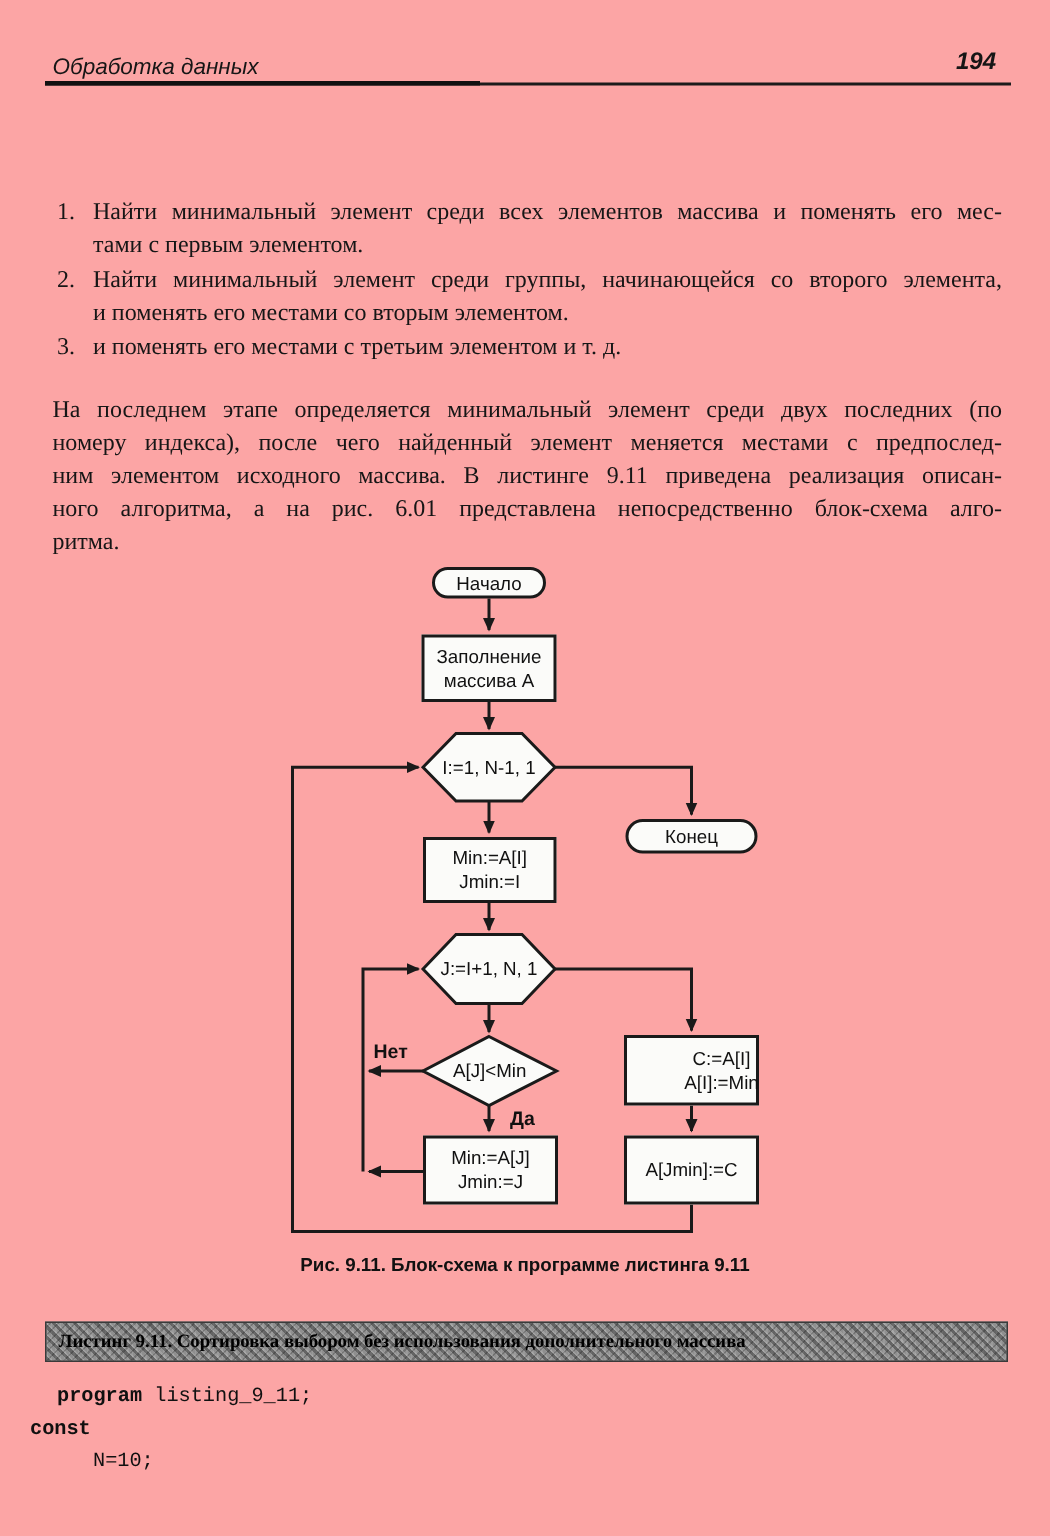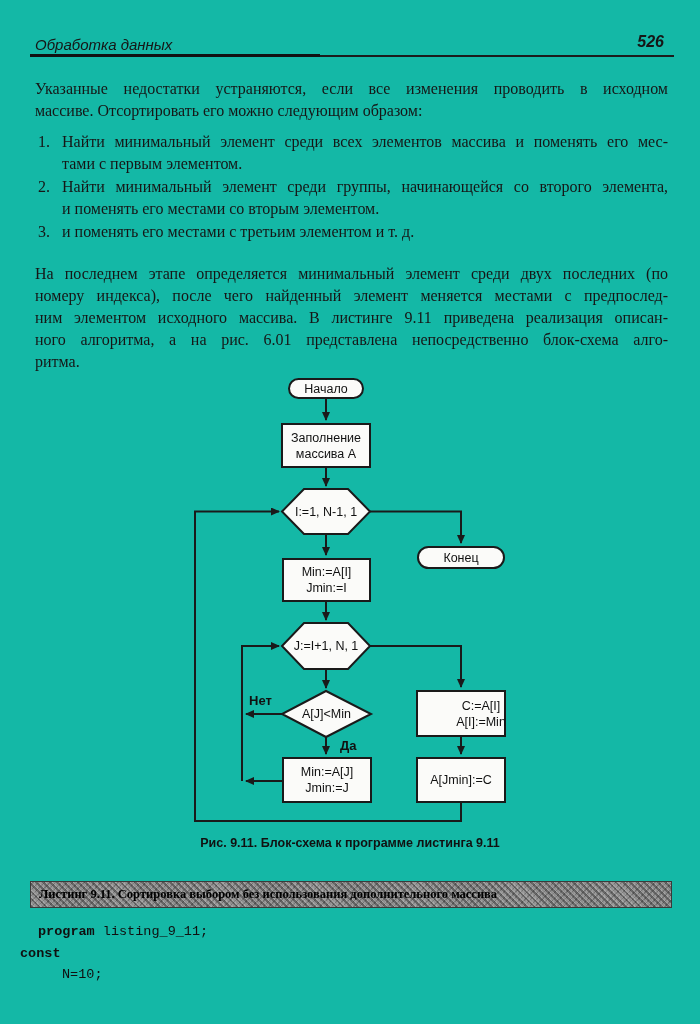--- a/index.html
+++ b/index.html
@@ -1,18 +1,18 @@
 <!DOCTYPE html>
 <html><head>
 <meta charset="utf-8">
 <style>
   html,body{margin:0;padding:0;background:#ffffff;}
   .page{
     position:relative;width:700px;height:1024px;margin:0 auto;
-    background:#14b8a6;color:#161616;overflow:hidden;
+    background:#fca5a5;color:#161616;overflow:hidden;
     font-family:"Liberation Serif",serif;
   }
   
   .running-title{
     position:absolute;left:35px;top:36px;
     font-family:"Liberation Sans",sans-serif;font-style:italic;font-size:15px;
   }
   .page-number{
     position:absolute;right:36px;top:33px;
     font-family:"Liberation Sans",sans-serif;font-style:italic;font-weight:bold;font-size:16px;
@@ -74,28 +74,24 @@
   #code1{left:38px;top:924px;}
   #code2{left:20px;top:946px;}
   #code3{left:62px;top:967px;}
 </style>
 </head>
 <body>
 
 <div class="page">
 
   <span class="running-title">Обработка данных</span>
-  <span class="page-number">526</span>
+  <span class="page-number">194</span>
   <div class="head-rule"></div>
   <div class="head-rule-thick"></div>
 
-  <div class="textblock" id="para1">
-      <div class="tl">Указанные недостатки устраняются, если все изменения проводить в исходном</div>
-      <div class="tl last">массиве. Отсортировать его можно следующим образом:</div>
-    </div>
 
   <div class="li" id="li1">
     <span class="li-num">1.</span>
     <div class="li-body">
         <div class="tl">Найти минимальный элемент среди всех элементов массива и поменять его мес-</div>
         <div class="tl last">тами с первым элементом.</div>
       </div>
   </div>
   <div class="li" id="li2">
     <span class="li-num">2.</span>

